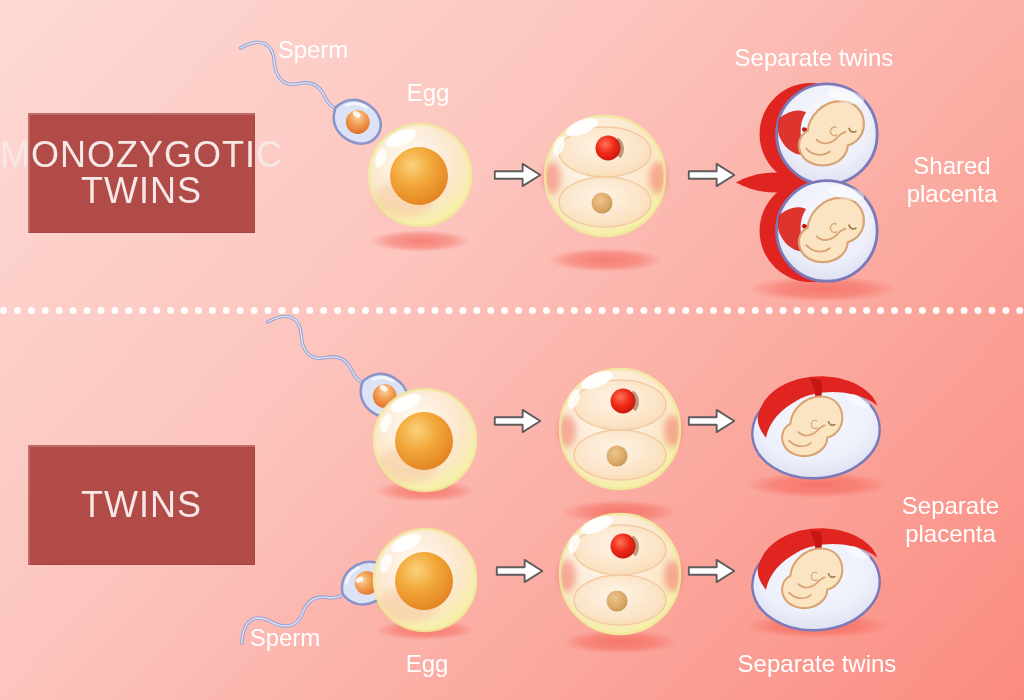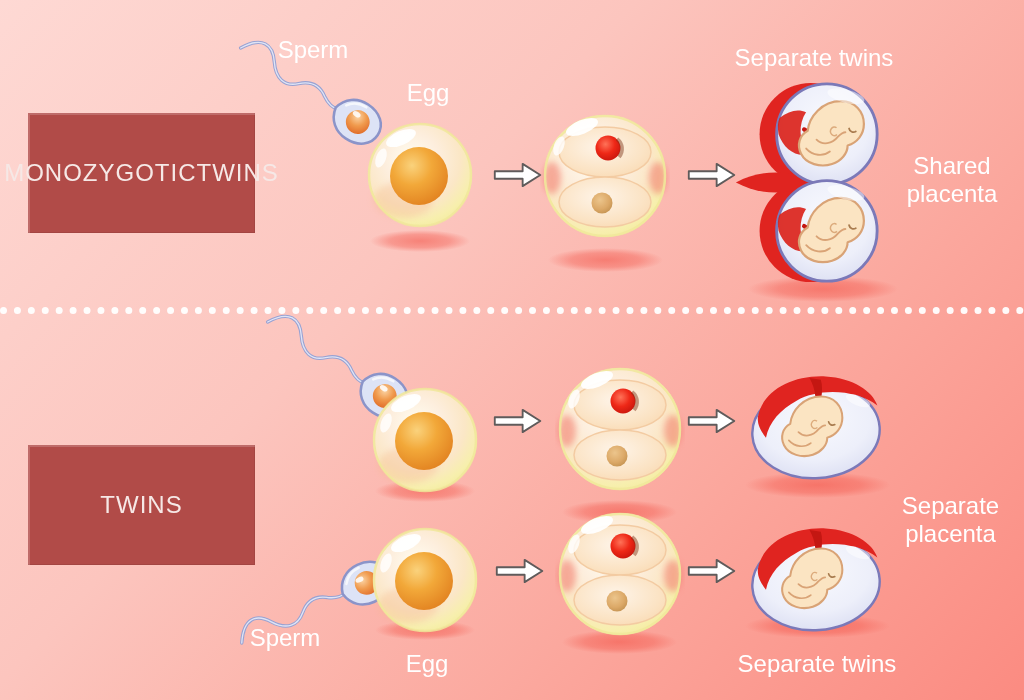--- a/index.html
+++ b/index.html
@@ -5,22 +5,22 @@
   html,body{margin:0;padding:0;}
   .canvas{
     position:relative; width:1024px; height:700px; overflow:hidden;
     background:linear-gradient(133deg,#fed9d4 0%,#fcc5be 38%,#fba79d 70%,#fb8b81 100%);
     font-family:"Liberation Sans",sans-serif;
   }
   .abs{position:absolute;}
   .title-box{
     position:absolute; left:28px; width:227px; height:120px;
     background:#b14b48; color:#f6e8e6;
-    display:flex; flex-direction:row; align-items:center; justify-content:center;
-    font-size:24px; line-height:36px; letter-spacing:1px; text-align:center;
+    display:flex; flex-direction:column; align-items:center; justify-content:center;
+    font-size:36px; line-height:36px; letter-spacing:1px; text-align:center;
     box-shadow:inset 2px 2px 0 rgba(255,255,255,.18), inset -1px -1px 0 rgba(0,0,0,.08);
   }
   .lbl{position:absolute; color:#ffffff; font-size:24px; text-align:center; line-height:28px;}
   .shadow{position:absolute; border-radius:50%;
     background:radial-gradient(closest-side, rgba(243,86,74,.6), rgba(243,86,74,.4) 60%, rgba(243,86,74,0) 100%);}
   .divider{position:absolute; left:0; top:307px; width:1024px; height:0;
     border-top:7px dotted rgba(255,255,255,.95);}
   .sperm{position:absolute; width:170px; height:72px;}
   svg{display:block;}
 </style>

